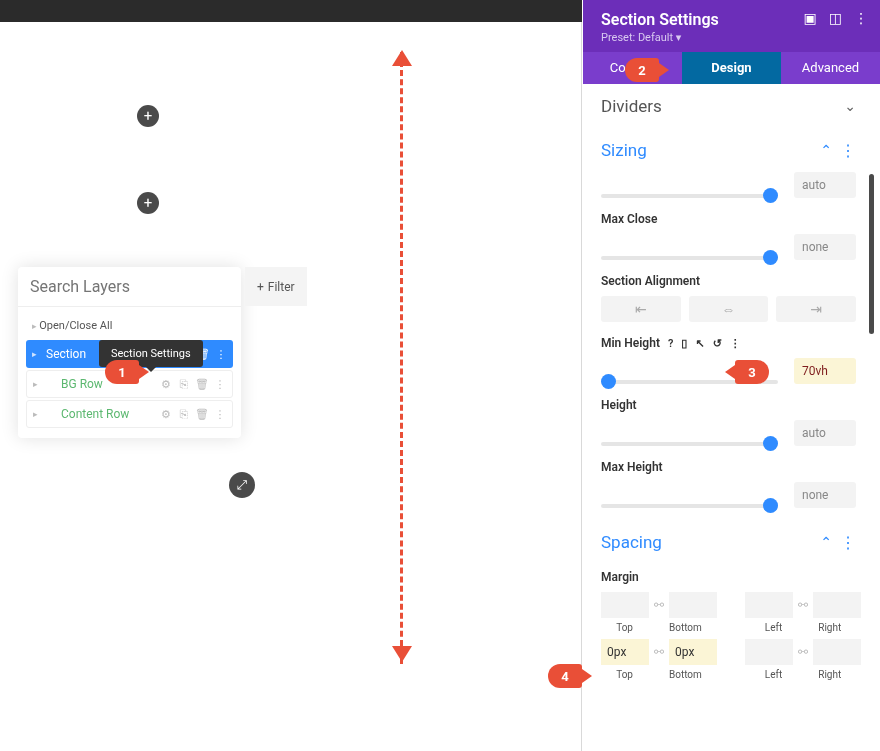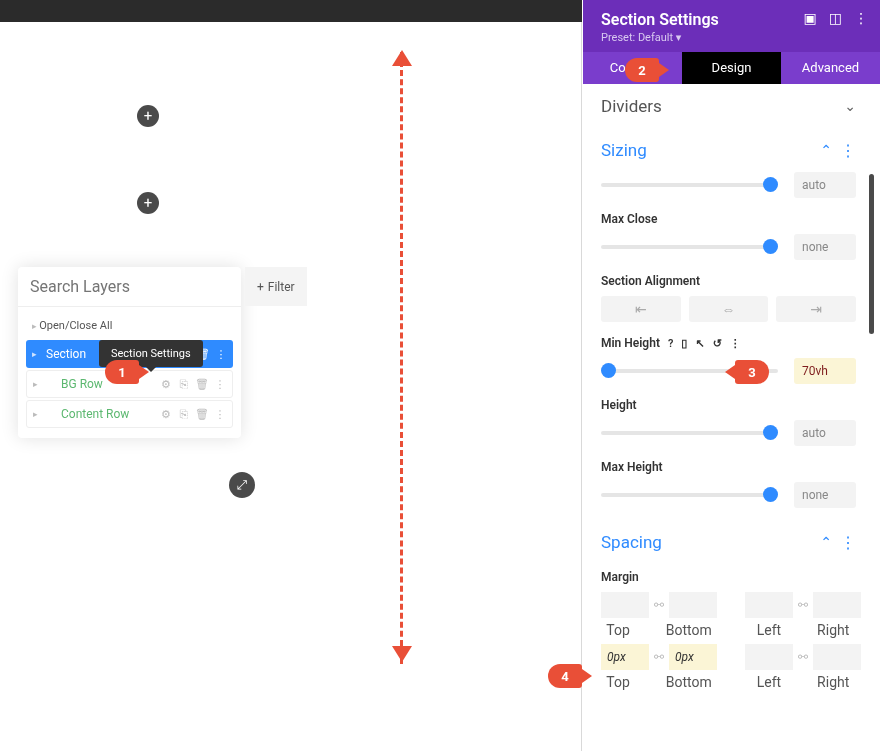--- a/index.html
+++ b/index.html
@@ -45,53 +45,53 @@
   .ic-glyph { width:12px; height:12px; display:flex; align-items:center; justify-content:center;}
   
   
   .settings-panel { position:absolute; right:0; top:0; width:297px; height:751px; background:#fff; }
   .sp-header { background:#6c2eb9; color:#fff; padding:10px 18px 8px 18px; position:relative;}
   .sp-header h2 { font-size:16px; font-weight:600; margin-bottom:2px;}
   .sp-preset { font-size:11px; color:#d9c9f0;}
   .sp-header-icons { position:absolute; right:12px; top:10px; display:flex; gap:12px; font-size:14px;}
   .sp-tabs { display:flex; background:#7a3dcc; height:32px;}
   .sp-tab { flex:1; text-align:center; font-size:13px; color:#fff; line-height:32px; cursor:pointer;}
-  .sp-tab.active { background:#000000; font-weight:400;}
+  .sp-tab.active { background:#0369a1; font-weight:700;}
   
   .sp-scroll { background:#fff; position:relative; height:660px; overflow:hidden; border-right:6px solid #fff;}
   .sp-scroll::after { content:''; position:absolute; right:0; top:90px; width:5px; height:160px; background:#4a4a4a; border-radius:3px;}
   
   .accordion-row { display:flex; align-items:center; justify-content:space-between; padding:12px 18px; font-size:17px; color:#555; cursor:pointer;}
   .accordion-row.open { color:#2f8bff;}
   .accordion-row .chev { font-size:14px; color:#666;}
   .accordion-row.open .chev { color:#2f8bff;}
   .acc-dots { color:#666; font-size:16px; padding-left:8px;}
   .accordion-row.open .acc-dots { color:#2f8bff;}
   
   .acc-body { padding: 0 18px 12px 18px; }
   .field-label { font-size:12px; font-weight:600; color:#333; margin:14px 0 8px 0; display:flex; align-items:center; gap:8px;}
   .field-label .hint-icons { display:flex; gap:8px; color:#333; font-size:11px;}
-  .slider-row { display:flex; align-items:center; gap:16px;}
+  .slider-row { display:flex; align-items:flex-end; gap:16px;}
   .slider { flex:1; position:relative; height:4px; background:#e5e5e5; border-radius:2px;}
   .slider .thumb { position:absolute; top:-6px; width:15px; height:15px; border-radius:50%; background:#2f8bff;}
   .val-box { width:62px; height:26px; background:#f3f3f3; color:#888; font-size:12px; padding:0 8px; border:none; border-radius:3px;}
   .val-box.hl { background:#fbf5d6; color:#7f1d1d;}
   
   .align-row{ display:flex; gap:8px;}
   .align-btn{ flex:1; height:26px; background:#f3f3f3; border-radius:3px; display:flex; align-items:center; justify-content:center; color:#aaa; font-size:14px; cursor:pointer;}
   
   .sp-spacing-grid { display:flex; gap:14px; margin-top:6px;}
   .sp-pair { flex:1; display:flex; flex-direction:column; align-items:center;}
   .sp-pair-inputs { display:flex; align-items:center; position:relative; width:100%; justify-content:center;}
-  .sp-in { width:48px; height:26px; background:#f3f3f3; border:none; font-size:12px; padding:0 6px; color:#333;font-style:italic;}
+  .sp-in { width:48px; height:26px; background:#f3f3f3; border:none; font-size:12px; padding:0 6px; color:#333;}
   .sp-in.hl { background:#fbf5d6;}
   .link-ic { width:20px; text-align:center; color:#bbb; font-size:12px;}
   .sp-divider { width:1px; background:#e5e5e5; align-self:stretch;}
   .sp-caps { display:flex; gap:36px; margin-top:4px;}
-  .sp-caps span{ font-size:14px; color:#555; flex:1; }
+  .sp-caps span{ font-size:10px; color:#555; flex:1; }
   
   .badge { position:absolute; width:34px; height:24px; background:#e94f37; color:#fff; font-size:13px; font-weight:bold; border-radius:3px; display:flex; align-items:center; justify-content:center; z-index:20;}
   .badge.arrow-right::after{ content:''; position:absolute; right:-10px; top:50%; margin-top:-7px; border-top:7px solid transparent; border-bottom:7px solid transparent; border-left:10px solid #e94f37;}
   .badge.arrow-left::before{ content:''; position:absolute; left:-10px; top:50%; margin-top:-7px; border-top:7px solid transparent; border-bottom:7px solid transparent; border-right:10px solid #e94f37;}
   .badge.round-left{ border-radius:12px 3px 3px 12px;}
   .badge.round-right{ border-radius:3px 12px 12px 3px;}
   .b1{ left:105px; top:360px;}
   .b2{ left:625px; top:58px;}
   .b3{ left:735px; top:360px;}
   .b4{ left:548px; top:664px;}

